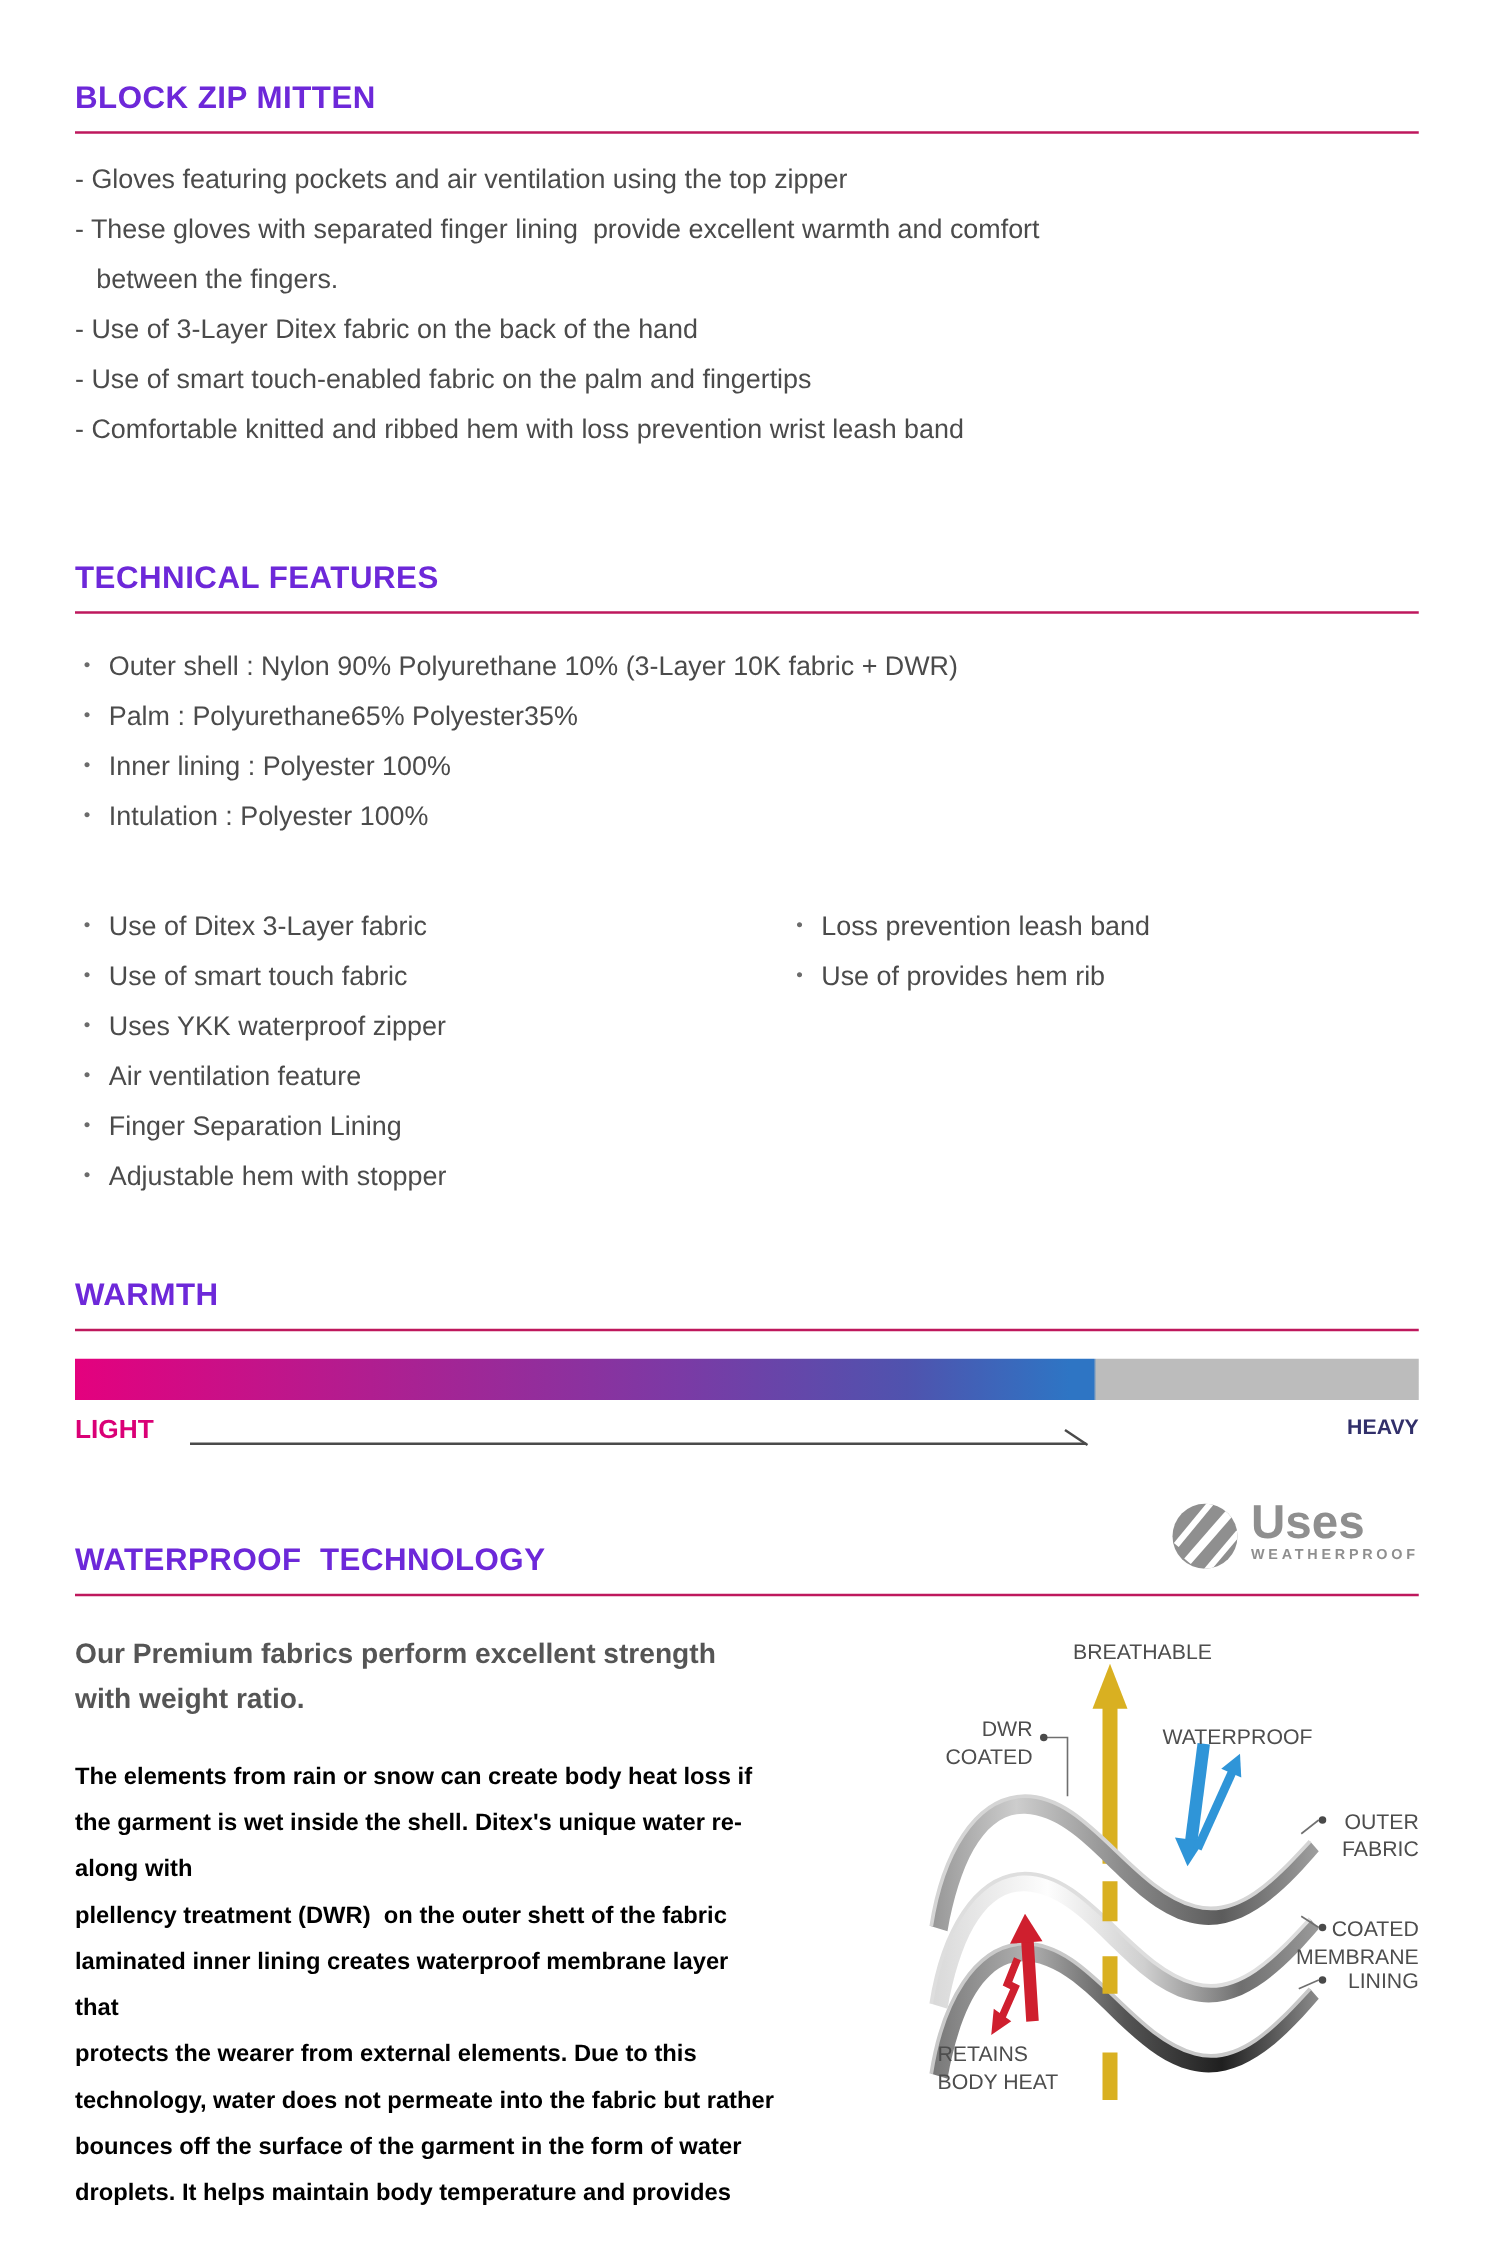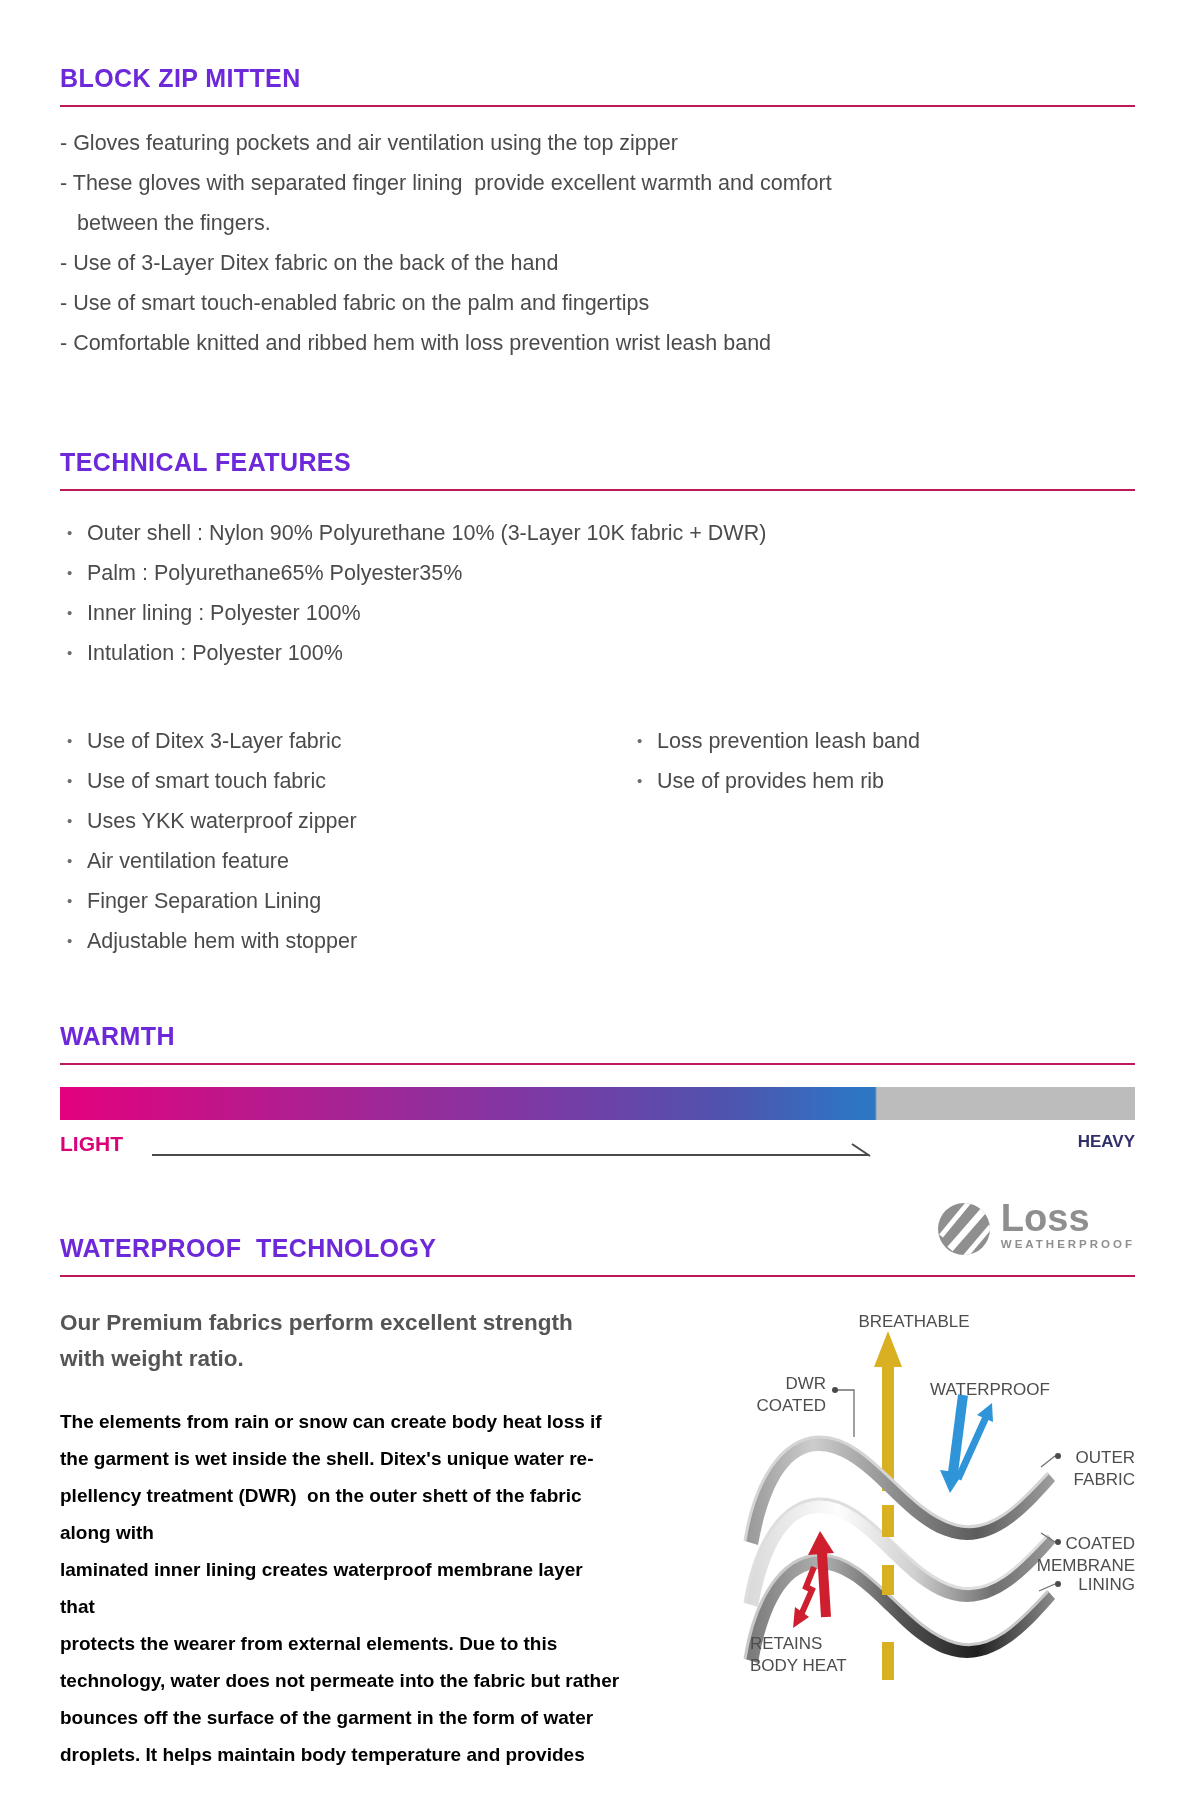--- a/index.html
+++ b/index.html
@@ -104,39 +104,39 @@
           </clipPath>
         </defs>
       <circle cx="27" cy="29" r="26" fill="#8f8f8f"></circle>
       <g clip-path="url(#logoClip)">
         <line x1="4" y1="36" x2="32" y2="2" stroke="#ffffff" stroke-width="5"></line>
         <line x1="13" y1="49" x2="47" y2="10" stroke="#ffffff" stroke-width="7"></line>
         <line x1="27" y1="58" x2="54" y2="26" stroke="#ffffff" stroke-width="5"></line>
       </g>
     </svg>
     <div class="logo-text">
-      <div class="brand">Loss</div>
+      <div class="brand">Uses</div>
       <div class="tagline">WEATHERPROOF</div>
     </div>
   </div>
   <div class="section-h">WATERPROOF  TECHNOLOGY</div>
 
   <div class="wp-cols">
     <div class="wp-left">
       <div class="lead">
 
       <div>Our Premium fabrics perform excellent strength</div>
           <div>with weight ratio.</div>
         </div>
       <div class="body-text">
 
       <div>The elements from rain or snow can create body heat loss if</div>
           <div>the garment is wet inside the shell. Ditex's unique water re-</div>
+          <div>along with</div>
           <div>plellency treatment (DWR)  on the outer shett of the fabric</div>
-          <div>along with</div>
           <div>laminated inner lining creates waterproof membrane layer that</div>
           <div>protects the wearer from external elements. Due to this</div>
           <div>technology, water does not permeate into the fabric but rather</div>
           <div>bounces off the surface of the garment in the form of water</div>
           <div>droplets. It helps maintain body temperature and provides</div>
         </div>
     </div>
 
     <div class="wp-right">
       <svg class="diagram" width="505" height="472" viewBox="0 0 505 472">

